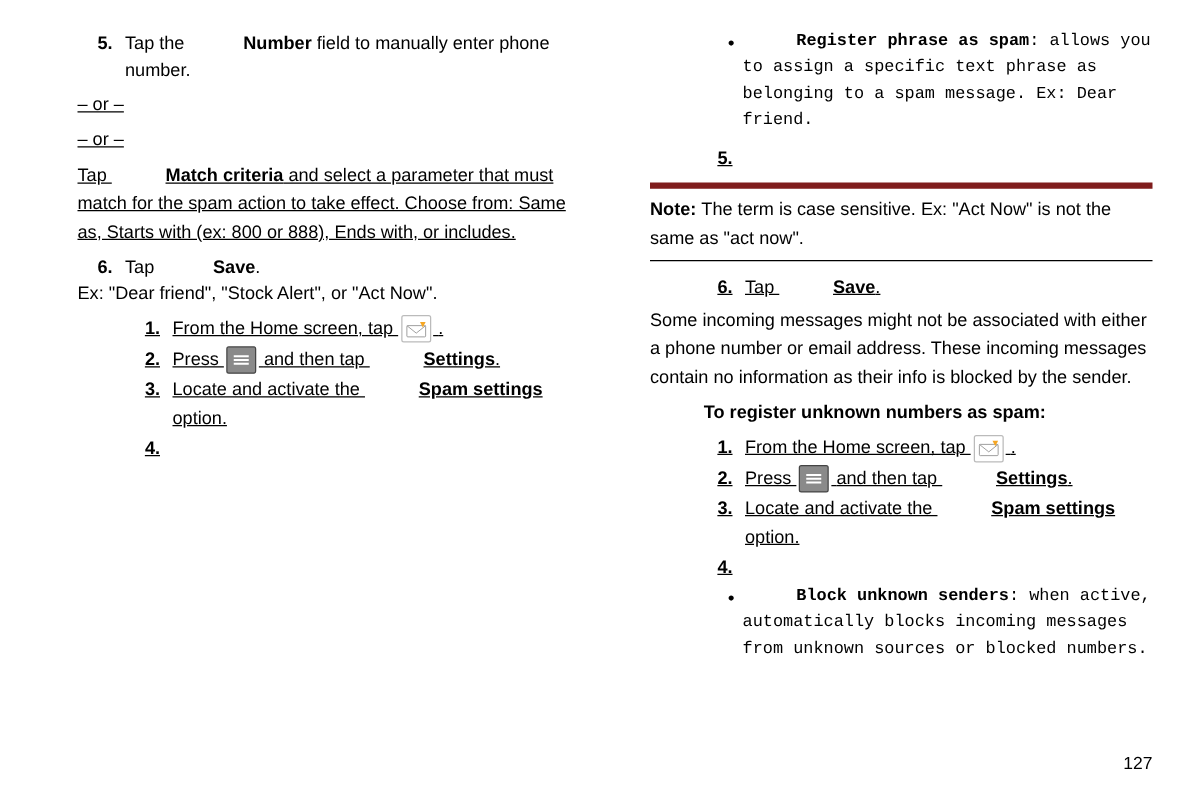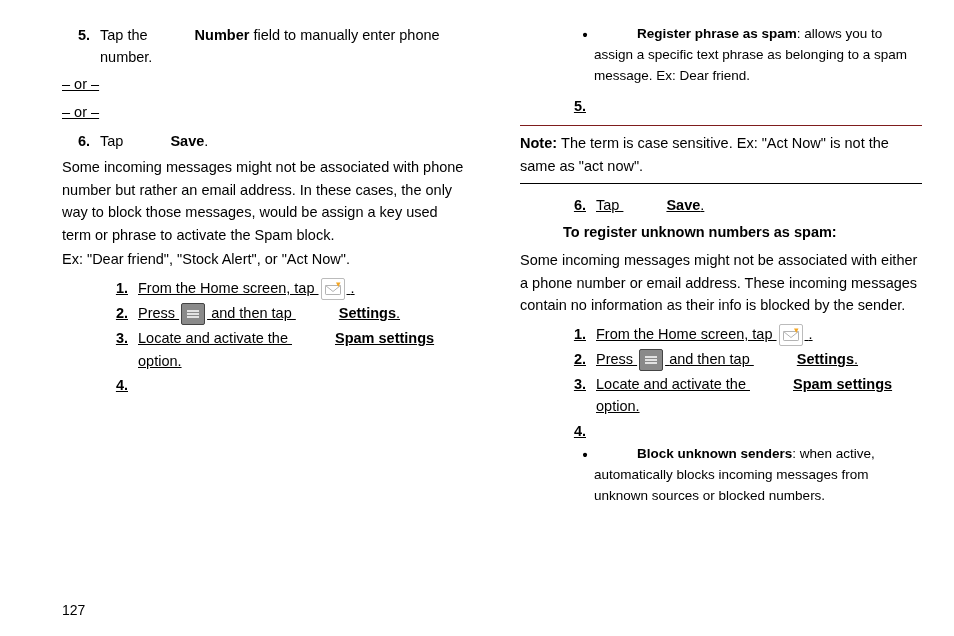--- a/index.html
+++ b/index.html
@@ -56,27 +56,28 @@
   }
   .bullet-item .bullet {
     width: 18px;
     flex: 0 0 18px;
     text-align: center;
     font-weight: 700;
   }
   .bullet-item .body {
     flex: 1 1 auto;
     font-size: 13.5px;
+    font-family: Liberation Mono, monospace;
   }
   b { font-weight: 700; padding-left: 43px; }
   .para {
     margin: 4px 0 6px 0;
   }
   .note {
-    border-top: 1px solid #7f1d1d;
+    border-top: 5px solid #7f1d1d;
     border-bottom: 1px solid #000;
     padding: 6px 0;
     margin: 8px 0 10px 0;
     display: flex;
   }
   .note .label {
     font-weight: 700;
     margin-right: 4px;
   }
   .icon {
@@ -105,47 +106,50 @@
   }
   .icon-plus svg { width: 14px; height: 14px; }
   .arrow {
     font-weight: 700;
     margin: 0 4px;
   }
   .pagefoot {
     flex: 0 0 auto;
     font-size: 14px;
     padding-top: 8px;
+    text-align: right;
   }
   .gap { height: 6px; }
 </style>
 </head>
 <body>
 
 <div class="page">
   <div class="cols">
 
     <div class="col">
       <div class="num-item">
         <span class="num">5.</span>
         <span class="body">
           <span>Tap the </span><b>Number</b><span> field to manually enter phone number.</span>
         </span>
       </div>
       <div class="indent para">– or –</div>
       <div class="indent para">– or –</div>
+      <div class="indent para">
+        <span>Tap </span><b>Match criteria</b><span> and select a parameter that must match for the spam action to take effect. Choose from: Same as, Starts with (ex: 800 or 888), Ends with, or includes.</span>
+      </div>
 
       <div class="num-item">
         <span class="num">6.</span>
         <span class="body">
           <span>Tap </span><b>Save</b><span>.</span>
         </span>
       </div>
 
-      <div class="para">Some incoming messages might not be associated with phone number but rather an email address. In these cases, the only way to block those messages, would be assign a key used term or phrase to activate the Spam block.</div>
       <div class="para" style="margin-top:-4px">Ex: "Dear friend", "Stock Alert", or "Act Now".</div>
 
       <div class="num-item indent">
         <span class="num">1.</span>
         <span class="body">
           <span>From the Home screen, tap </span>
           <span class="icon icon-msg">
             <svg viewBox="0 0 24 20" width="18" height="15">
                 <rect x="2" y="6" width="20" height="12" rx="1" fill="#fff" stroke="#999"></rect>
                 <path d="M2 6 L12 14 L22 6" fill="none" stroke="#999"></path>
@@ -198,22 +202,22 @@
         </div>
       </div>
 
       <div class="num-item indent">
         <span class="num">6.</span>
         <span class="body">
           <span>Tap </span><b>Save</b><span>.</span>
         </span>
       </div>
 
+      <div class="para">Some incoming messages might not be associated with either a phone number or email address. These incoming messages contain no information as their info is blocked by the sender.</div>
       <div class="para"><b>To register unknown numbers as spam:</b></div>
-      <div class="para">Some incoming messages might not be associated with either a phone number or email address. These incoming messages contain no information as their info is blocked by the sender.</div>
 
       <div class="num-item indent">
         <span class="num">1.</span>
         <span class="body">
           <span>From the Home screen, tap </span>
           <span class="icon icon-msg">
             <svg viewBox="0 0 24 20" width="18" height="15">
                 <rect x="2" y="6" width="20" height="12" rx="1" fill="#fff" stroke="#999"></rect>
                 <path d="M2 6 L12 14 L22 6" fill="none" stroke="#999"></path>
                 <path d="M16 2 L22 2 L19 8 Z" fill="#f5a623"></path>

